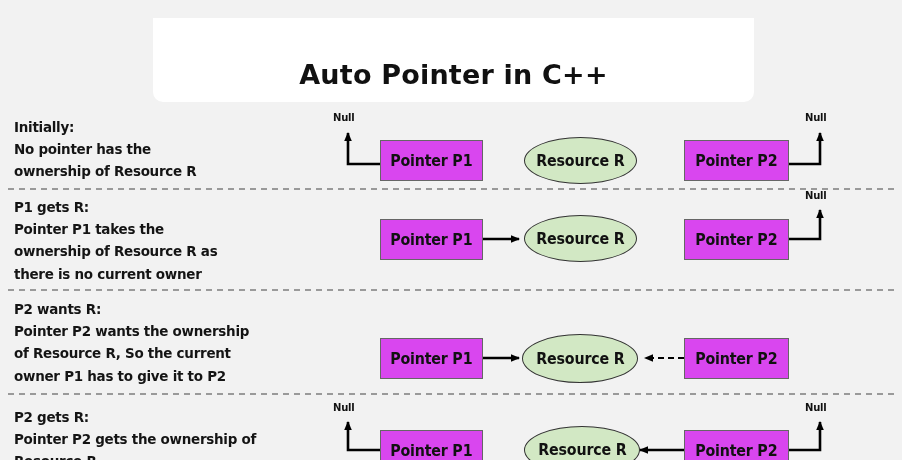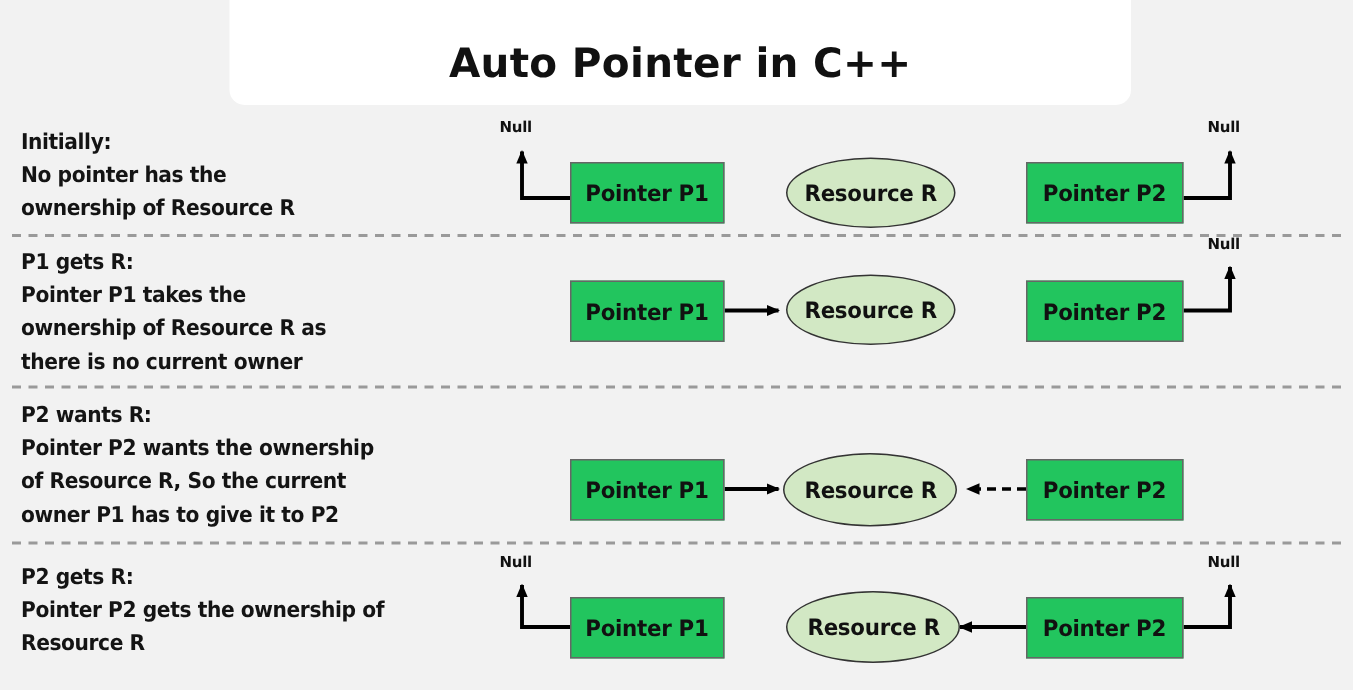--- a/index.html
+++ b/index.html
@@ -13,20 +13,21 @@
     font-family: "Liberation Sans", sans-serif;
     overflow: hidden;
     position: relative;
   }
 
   #canvas {
     position: relative;
     width: 902px;
     height: 392px;
     background: #f2f2f2;
+    margin-top: 32px;
   }
 
   
   .title-card {
     position: absolute;
     left: 153px;
     top: -14px;
     width: 601px;
     height: 84px;
     background: #ffffff;
@@ -63,21 +64,21 @@
     line-height: 1.53;
     letter-spacing: -0.3px;
     transform: scaleX(0.93);
     transform-origin: left top;
     white-space: pre-line;
   }
 
   
   .pbox {
     position: absolute;
-    background: #22c55e;
+    background: #d946ef;
     border: 1.5px solid #666666;
     box-sizing: border-box;
     display: flex;
     align-items: center;
     justify-content: center;
     color: #111111;
     font-family: "DejaVu Sans", sans-serif;
     font-weight: bold;
     font-size: 15px;
     letter-spacing: -0.2px;

